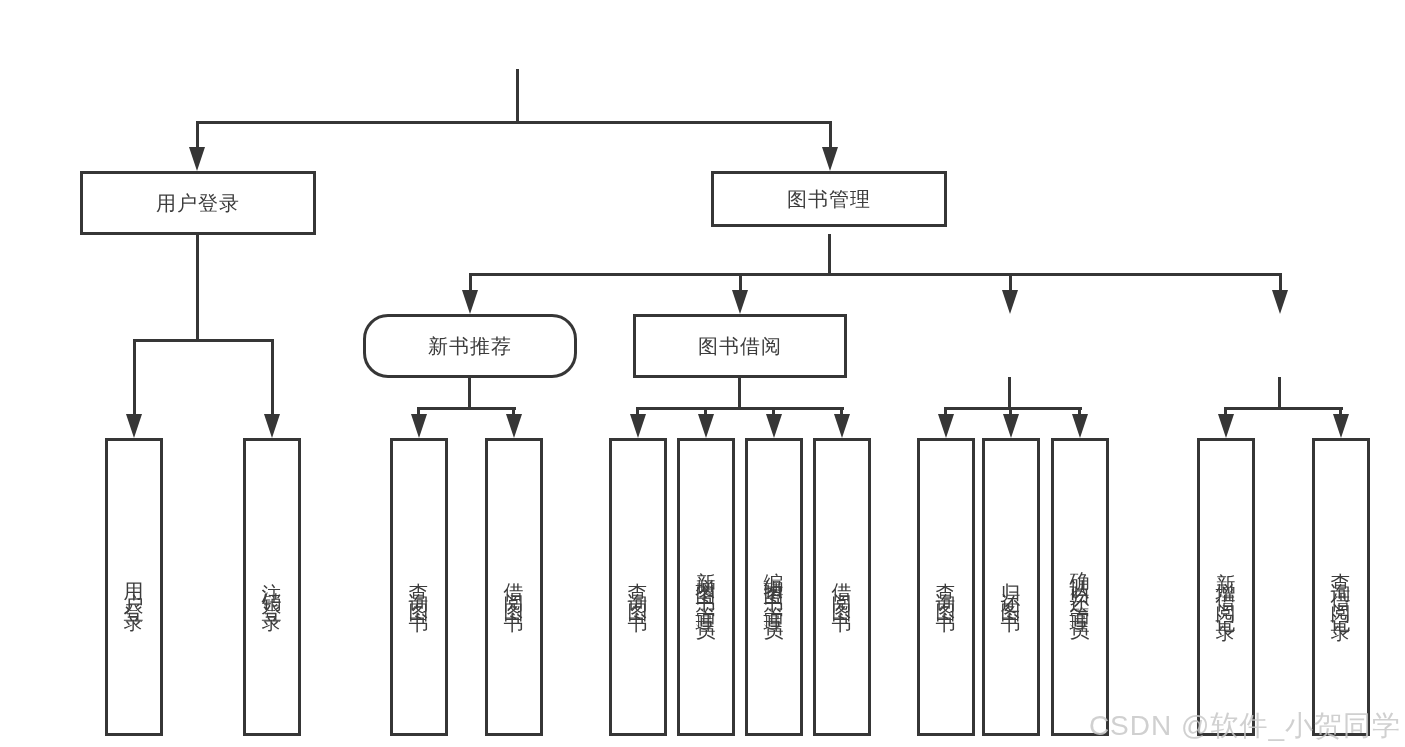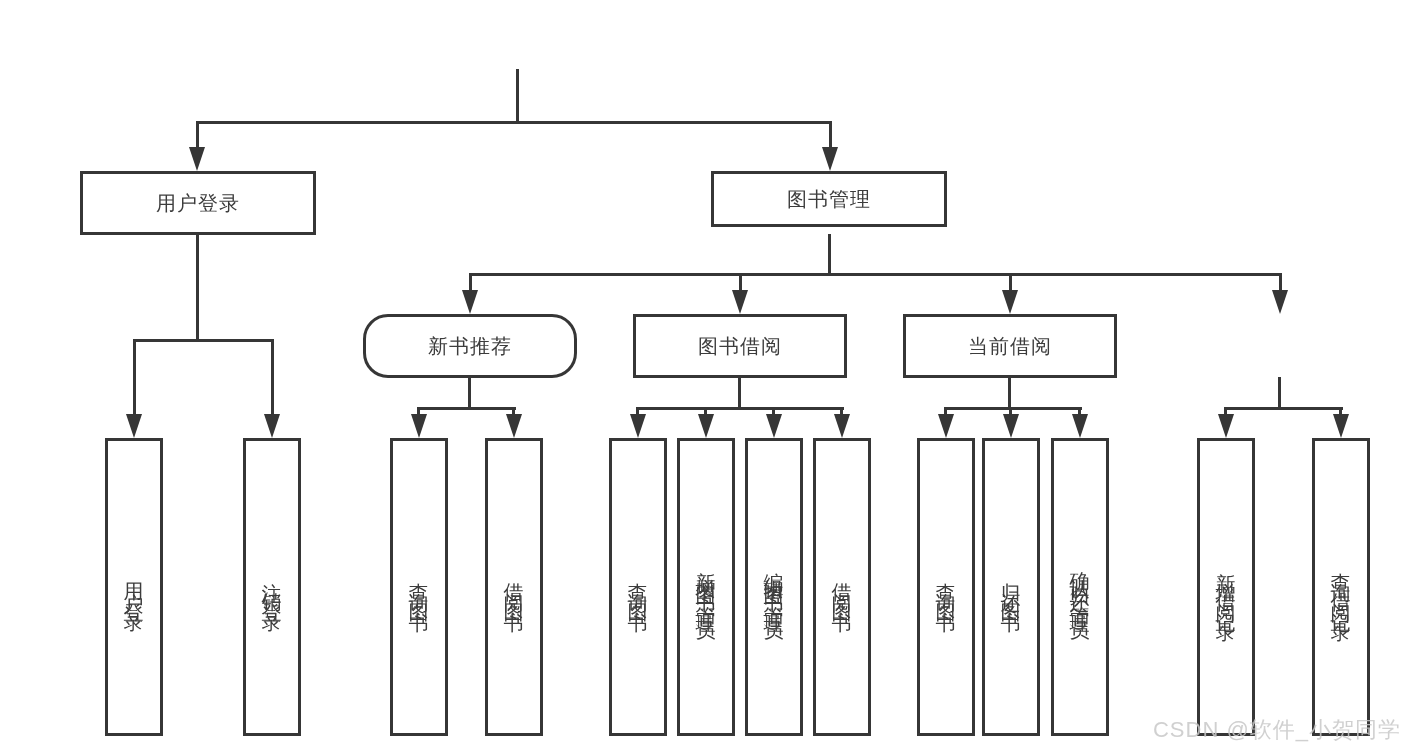--- a/index.html
+++ b/index.html
@@ -60,21 +60,21 @@
     width: 0;
     height: 0;
     border-left: 8px solid transparent;
     border-right: 8px solid transparent;
     border-top: 24px solid var(--line);
   }
   .watermark {
     position: absolute;
     right: 4px;
     bottom: 2px;
-    font-size: 22px;
+    font-size: 28px;
     color: var(--wm);
     letter-spacing: 1px;
     white-space: nowrap;
     z-index: 10;
   }
 </style>
 </head>
 <body>
 
 <div class="canvas">
@@ -103,21 +103,20 @@
   <div class="arrow" style="left:462px; top:290px;"></div>
   <div class="vline" style="left:739px; top:273px; height:20px;"></div>
   <div class="arrow" style="left:732px; top:290px;"></div>
   <div class="vline" style="left:1009px; top:273px; height:20px;"></div>
   <div class="arrow" style="left:1002px; top:290px;"></div>
   <div class="vline" style="left:1279px; top:273px; height:20px;"></div>
   <div class="arrow" style="left:1272px; top:290px;"></div>
 
   <div class="box" style="left:363px; top:314px; width:214px; height:64px;border-radius:25px;">新书推荐</div>
   <div class="box" style="left:633px; top:314px; width:214px; height:64px;">图书借阅</div>
-  <div class="box" style="left:903px; top:314px; width:214px; height:64px;">当前借阅</div>
 
   <div class="vline" style="left:468px; top:377px; height:32px;"></div>
   <div class="hline" style="left:418px; top:407px; width:98px;"></div>
   <div class="vline" style="left:417px; top:407px; height:12px;"></div>
   <div class="arrow" style="left:411px; top:414px;"></div>
   <div class="vline" style="left:512px; top:407px; height:12px;"></div>
   <div class="arrow" style="left:506px; top:414px;"></div>
 
   <div class="vline" style="left:738px; top:377px; height:32px;"></div>
   <div class="hline" style="left:637px; top:407px; width:207px;"></div>

